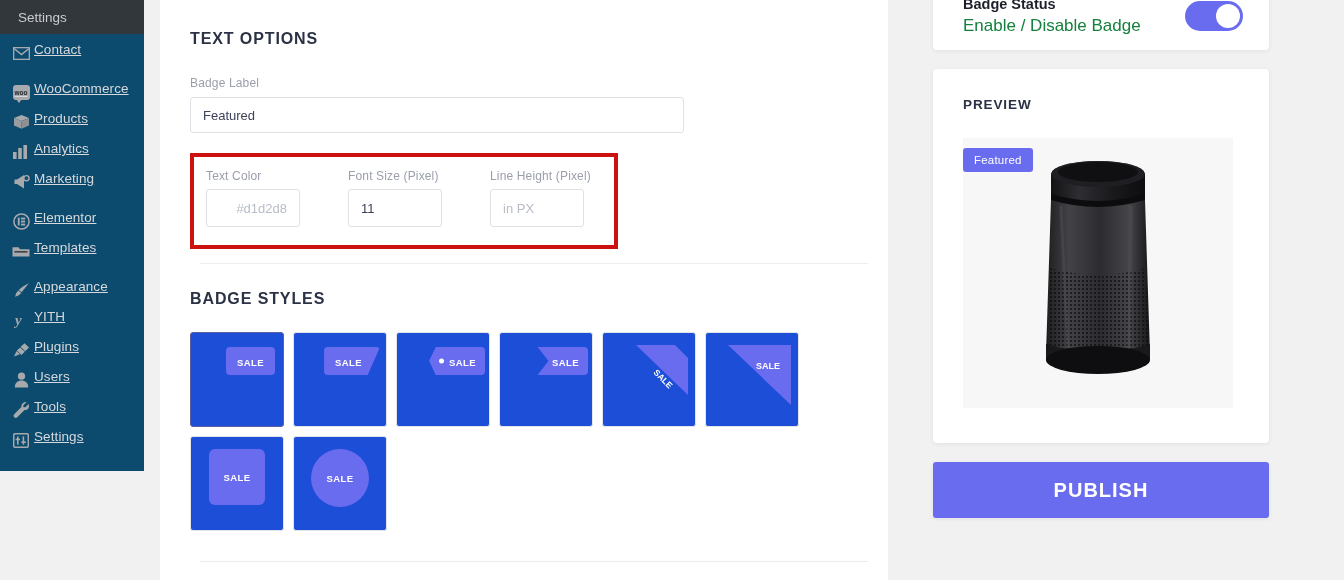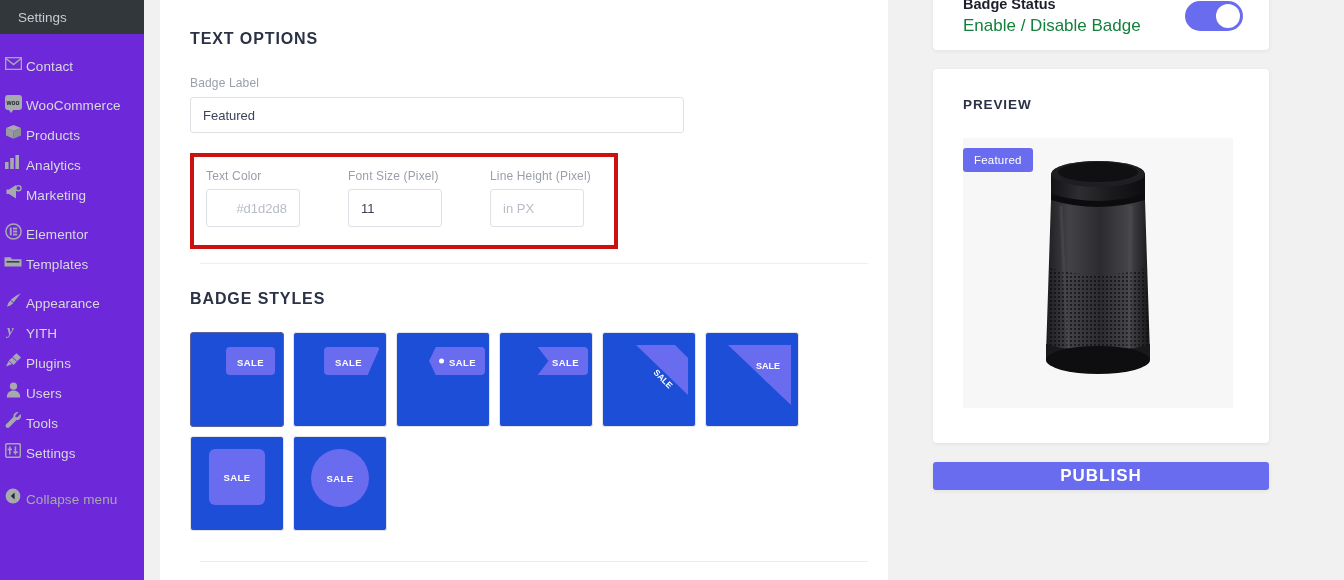--- a/index.html
+++ b/index.html
@@ -6,36 +6,36 @@
   html, body {
     width: 1344px; height: 580px;
     font-family: "Liberation Sans", sans-serif;
     background: #f1f1f1;
     overflow: hidden;
   }
   .app { display: flex; width: 1344px; height: 580px; position: relative; }
 
   
   .sidebar {
-    width: 144px; min-width: 144px; height: 580px;
-    background: #6d28d9;
+    width: 144px; min-width: 144px; height: 471px;
+    background: #0c4a6e;
     color: #d6d9dc;
     font-size: 13.5px;
     position: relative;
     overflow: hidden;
   }
   .sb-top {
     height: 34px; background: #32373c;
     display: flex; align-items: center;
     padding-left: 18px; color: #c8ccd0; font-size: 13.5px;
   }
   .sb-item {
-    display: flex; align-items: flex-end;
-    height: 30px; 
-    color: #d6d9dc; cursor: pointer;
+    display: flex; align-items: flex-start;
+    height: 30px; padding-left: 8px;
+    color: #d6d9dc; cursor: pointer; text-decoration: underline;
   }
   .sb-ico {
     width: 26px; min-width: 26px; height: 20px;
     display: flex; align-items: center; justify-content: center;
     color: #a7aaad;
   }
   .sb-ico svg { display: block; }
   .sb-lab { font-size: 13.5px; line-height: 1; letter-spacing: .1px; }
   .sb-gap { height: 9px; }
   .sb-collapse { margin-top: 16px; color: #a7aaad; }
@@ -237,24 +237,24 @@
   }
   .pv-badge {
     position: absolute; top: 10px; left: 0;
     background: #6a6cf0; color: #fff;
     font-size: 11.5px; padding: 6px 11px; border-radius: 3px;
     letter-spacing: .2px;
   }
   .pv-img { position:absolute; inset:0; display:flex; align-items:center; justify-content:center; }
 
   .publish-btn {
-    margin-top: 19px; height: 28px;
+    margin-top: 19px; height: 56px;
     background: #6a6cf0; color: #fff;
     border: none; border-radius: 3px;
-    font-size: 17px; font-weight: bold; letter-spacing: 1px;
+    font-size: 20px; font-weight: bold; letter-spacing: 1px;
     font-family: "Liberation Sans", sans-serif;
     cursor: pointer; width: 336px;
     box-shadow: 0 1px 4px rgba(0,0,0,.07);
   }
 </style>
 </head>
 <body>
 
 <div class="app">
 

